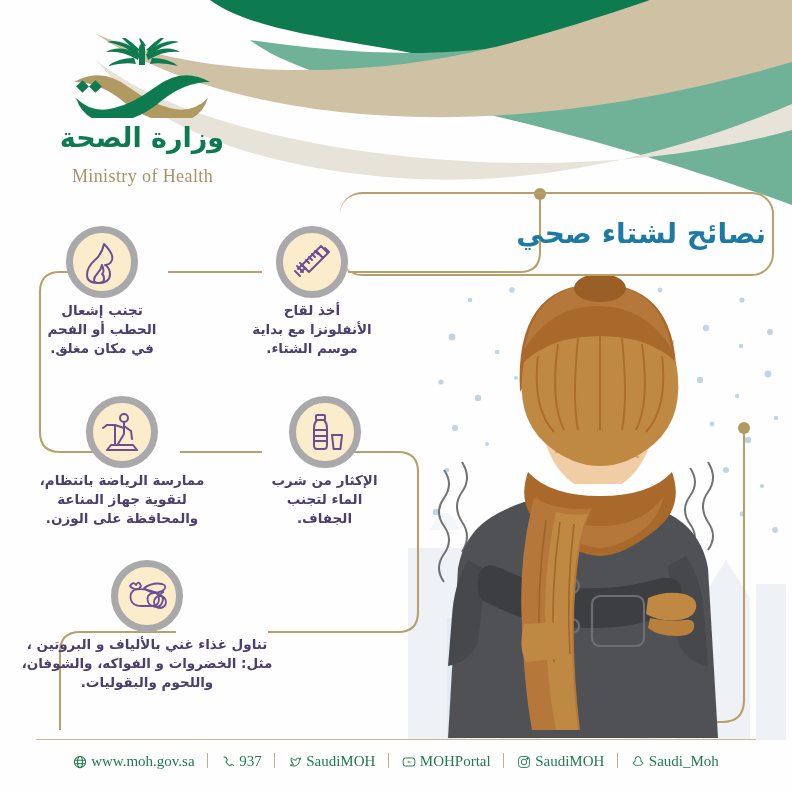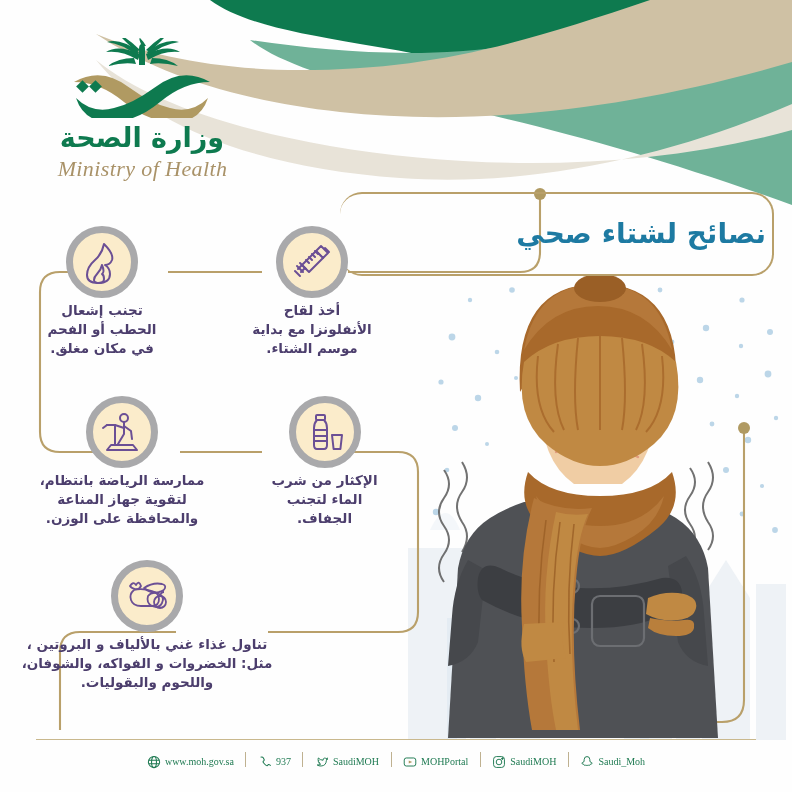--- a/index.html
+++ b/index.html
@@ -18,22 +18,22 @@
   .lay-sky{z-index:2;}
   .lay-city{z-index:3;}
   .lay-connect{z-index:4;}
   .lay-person{z-index:5;}
   .lay-content{z-index:6;}
 
   
   .logo-wrap{position:absolute;left:40px;top:38px;width:205px;z-index:7;text-align:center;direction:ltr;}
   .logo-mark{width:165px;height:80px;margin:0 auto;display:block;}
   .logo-ar{display:block;margin-top:2px;height:34px;}
-  .logo-en{display:block;margin-top:2px;font-family:"Liberation Serif","DejaVu Serif",serif;
-           font-size:22px;letter-spacing:.4px;color:#a99268;white-space:nowrap;font-style:italic;}
+  .logo-en{display:block;margin-top:12px;font-family:"Liberation Serif","DejaVu Serif",serif;
+           font-size:18px;letter-spacing:.4px;color:#a99268;white-space:nowrap;}
 
   
   .title-box{position:absolute;right:18px;top:192px;z-index:7;
       width:434px;height:84px;box-sizing:border-box;
       border:2px solid #b9a06a;border-left:none;
       border-radius:22px 0 0 22px;border-right:2px solid #b9a06a;}
   .title-box{border-top-right-radius:22px;border-bottom-right-radius:22px;}
   .title-text{position:absolute;right:26px;top:196px;z-index:8;
       font-size:28px;font-weight:bold;color:#1d7aa2;letter-spacing:0px;
       white-space:nowrap;line-height:76px;}
@@ -44,21 +44,21 @@
       background:#fbeccb;border:7px solid #a9a9ab;box-sizing:border-box;
       display:flex;align-items:center;justify-content:center;}
   .badge svg{display:block;}
   .tip-text{margin-top:3px;font-size:13.5px;font-weight:bold;color:#4c3e6d;
       line-height:1.42;white-space:pre-line;}
 
   
   .footer-rule{position:absolute;left:36px;right:36px;top:739px;height:1px;background:#c9b88d;z-index:7;}
   .footer{position:absolute;left:0;right:0;top:752px;z-index:8;
       direction:ltr;text-align:center;color:#1f7a52;
-      font-family:"Liberation Serif","DejaVu Serif",serif;font-size:10px;}
+      font-family:"Liberation Serif","DejaVu Serif",serif;font-size:15px;}
   .f-item{display:inline-flex;align-items:center;gap:4px;vertical-align:middle;}
   .f-sep{display:inline-block;width:1px;height:15px;background:#bfb190;margin:0 9px;vertical-align:-3px;}
   .f-ico{display:inline-block;width:14px;height:14px;vertical-align:-2px;}
 </style>
 </head>
 <body>
 
 <div id="poster">
 
   <svg class="layer lay-waves" viewBox="0 0 792 792">

